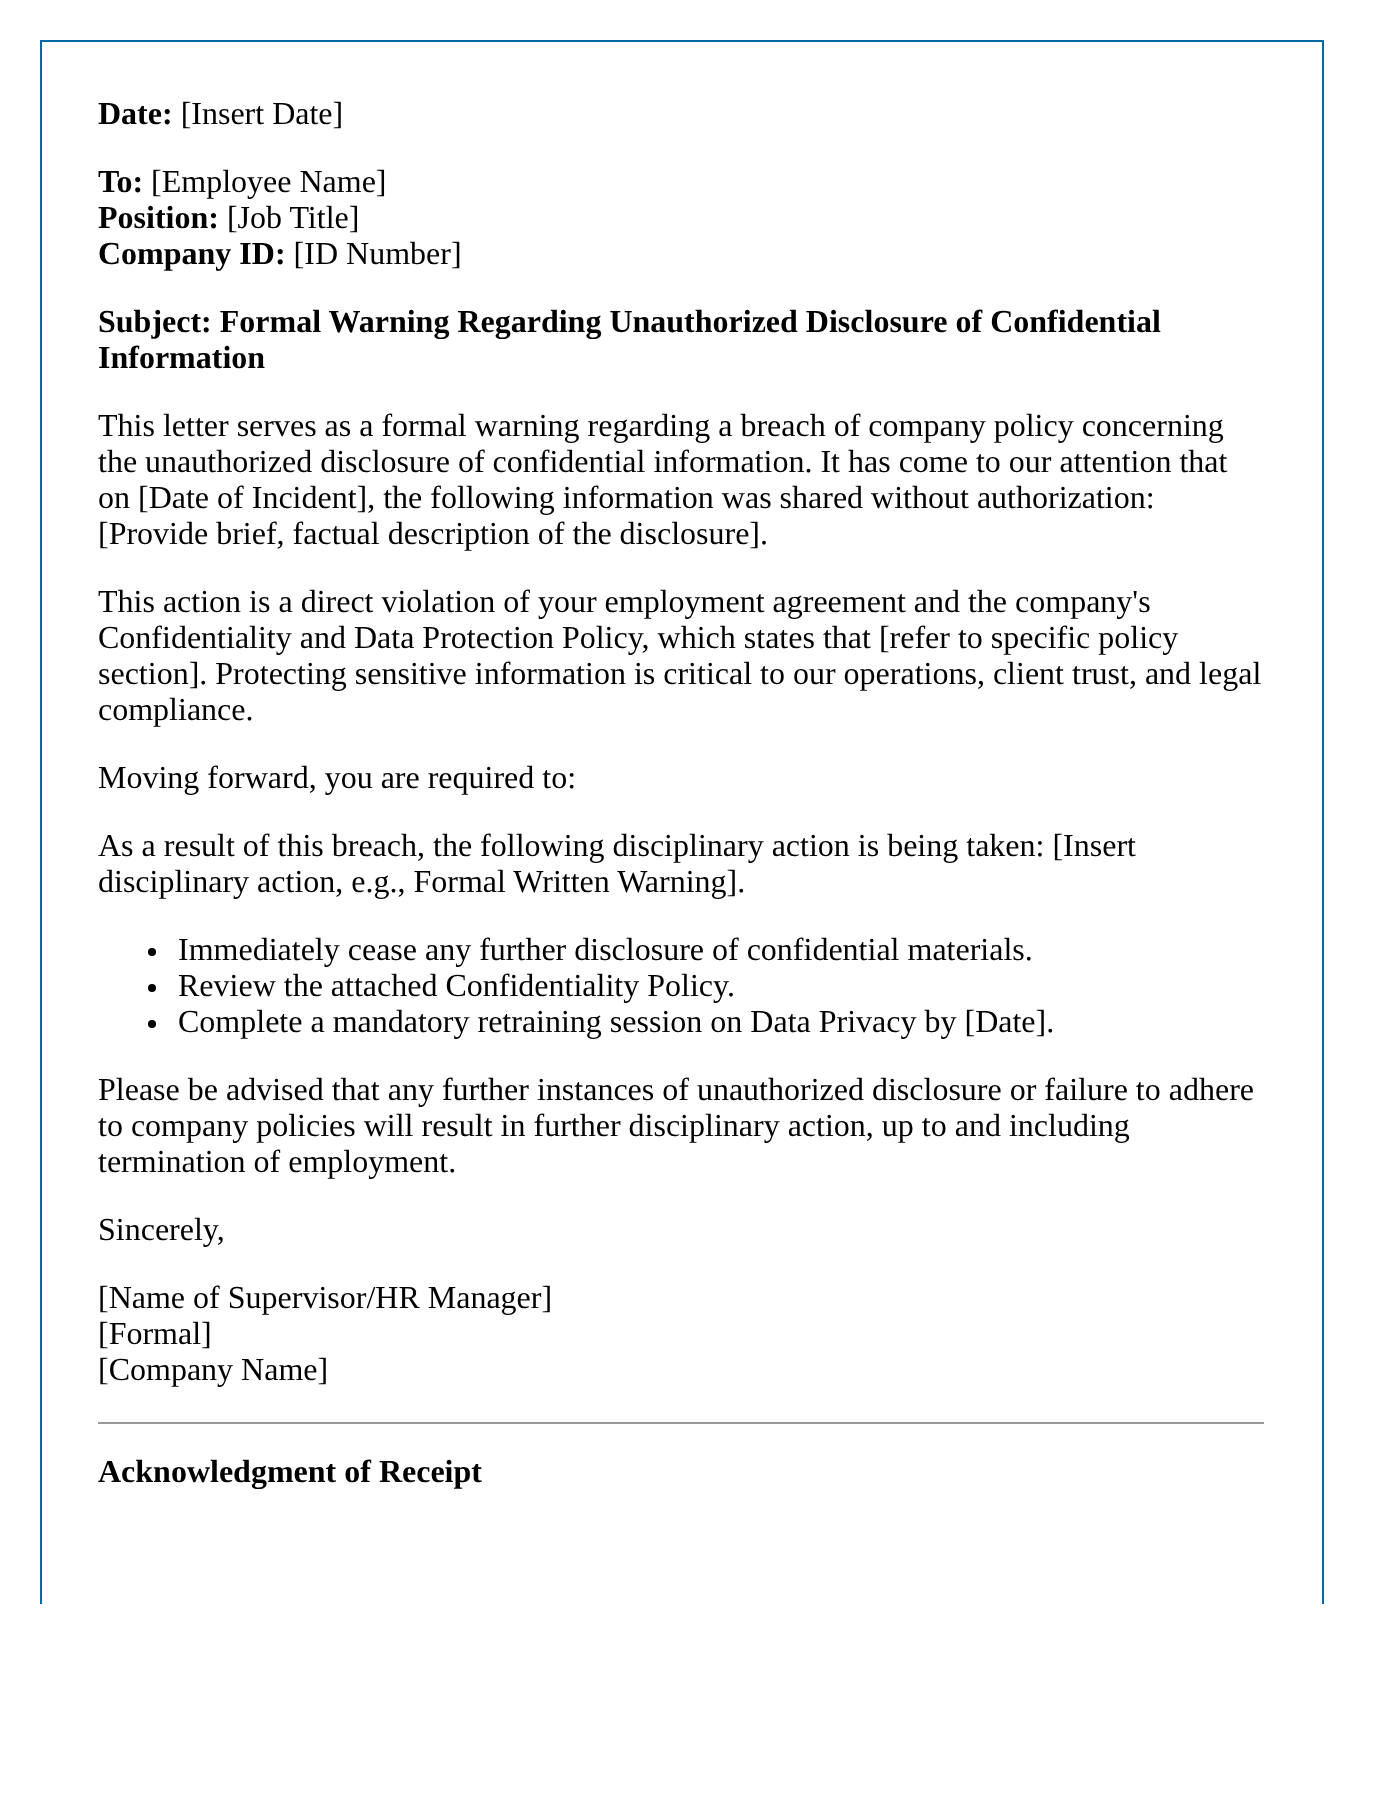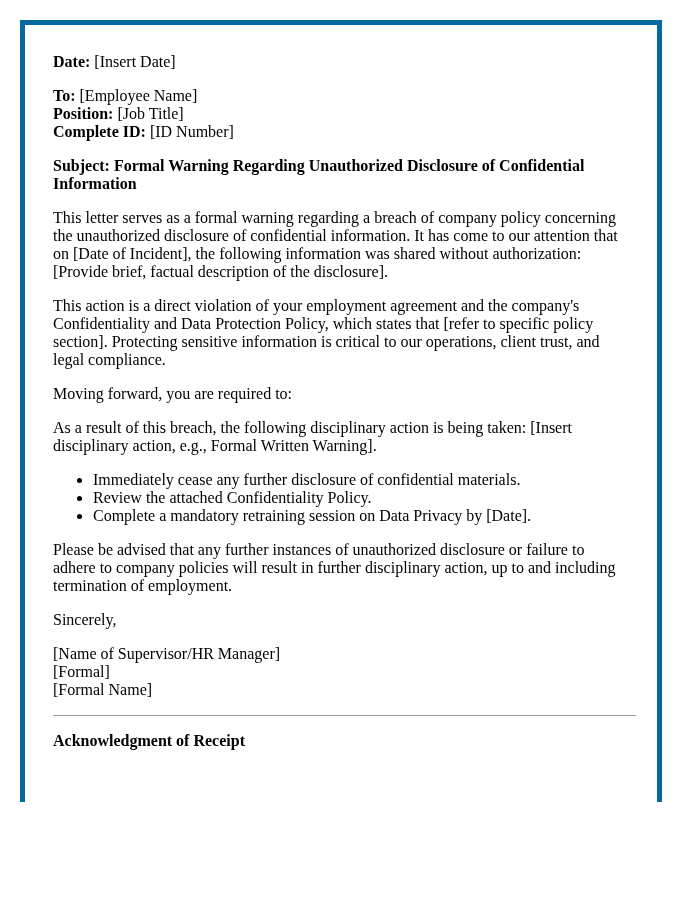--- a/index.html
+++ b/index.html
@@ -21,21 +21,21 @@
       position: absolute;
       left: 20px;
       top: 20px;
       width: 642px;
       height: 782px;
       overflow: hidden;
     }
     .letter {
       box-sizing: border-box;
       width: 642px;
-      border: 5px solid #0369a1;
+      border: 1px solid #0369a1;
       padding: 28px 28px 40px 28px;
       background: #ffffff;
     }
     .letter p {
       margin: 0 0 16px 0;
     }
     .letter b {
       font-weight: bold;
     }
     .subject {
@@ -69,21 +69,21 @@
     <p>
       <b>Date:</b>
       <span>[Insert Date]</span>
     </p>
 
     <p>
       <b>To:</b>
       <span>[Employee Name]</span><br>
       <b>Position:</b>
       <span>[Job Title]</span><br>
-      <b>Complete ID:</b>
+      <b>Company ID:</b>
       <span>[ID Number]</span>
     </p>
 
     <p class="subject">Subject: Formal Warning Regarding Unauthorized Disclosure of Confidential Information</p>
 
 
     <p>This letter serves as a formal warning regarding a breach of company policy concerning the unauthorized disclosure of confidential information. It has come to our attention that on [Date of Incident], the following information was shared without authorization: [Provide brief, factual description of the disclosure].</p>
     <p>This action is a direct violation of your employment agreement and the company's Confidentiality and Data Protection Policy, which states that [refer to specific policy section]. Protecting sensitive information is critical to our operations, client trust, and legal compliance.</p>
     <p>Moving forward, you are required to:</p>
     <p>As a result of this breach, the following disciplinary action is being taken: [Insert disciplinary action, e.g., Formal Written Warning].</p>
@@ -94,21 +94,21 @@
       <li>Complete a mandatory retraining session on Data Privacy by [Date].</li>
     </ul>
 
     <p>Please be advised that any further instances of unauthorized disclosure or failure to adhere to company policies will result in further disciplinary action, up to and including termination of employment.</p>
 
     <p>Sincerely,</p>
 
     <p>
       <span>[Name of Supervisor/HR Manager]</span><br>
       <span>[Formal]</span><br>
-      <span>[Formal Name]</span>
+      <span>[Company Name]</span>
     </p>
 
     <hr class="sep">
 
     <p class="ack-title">Acknowledgment of Receipt</p>
 
   </div>
 </div>
 
 </body></html>

